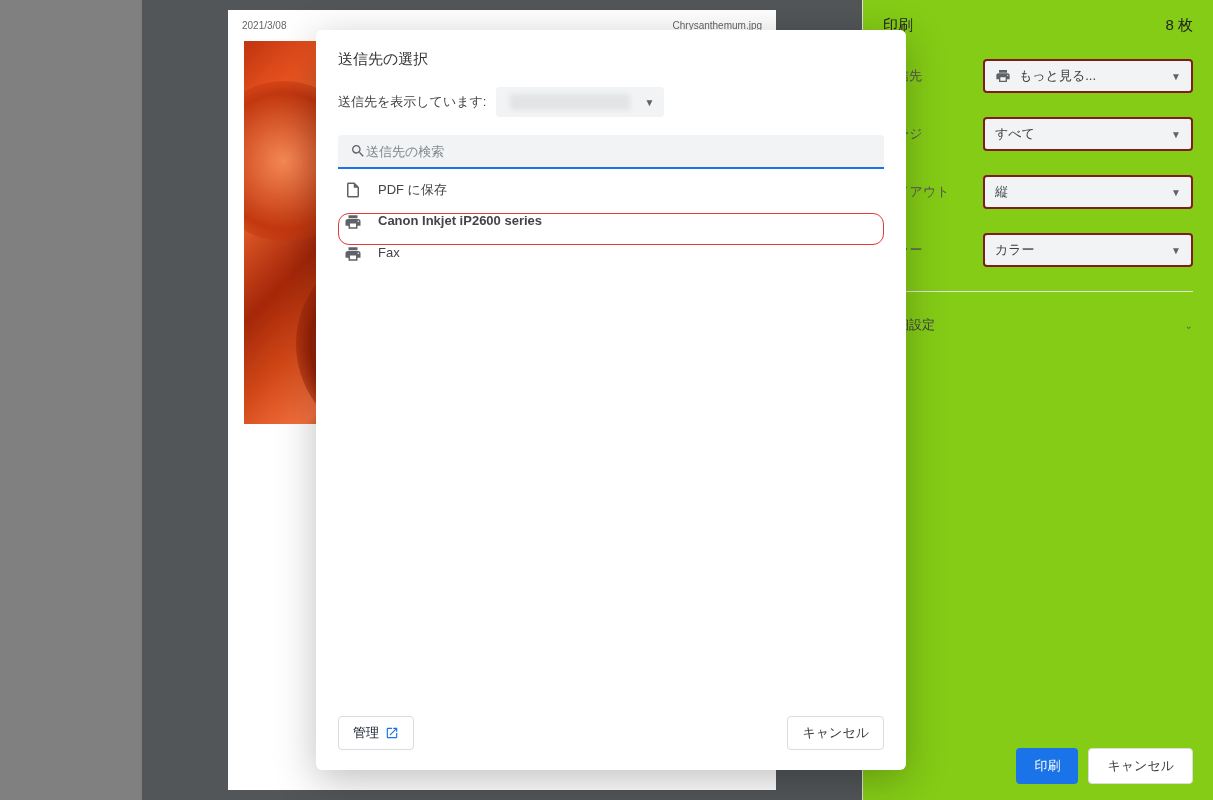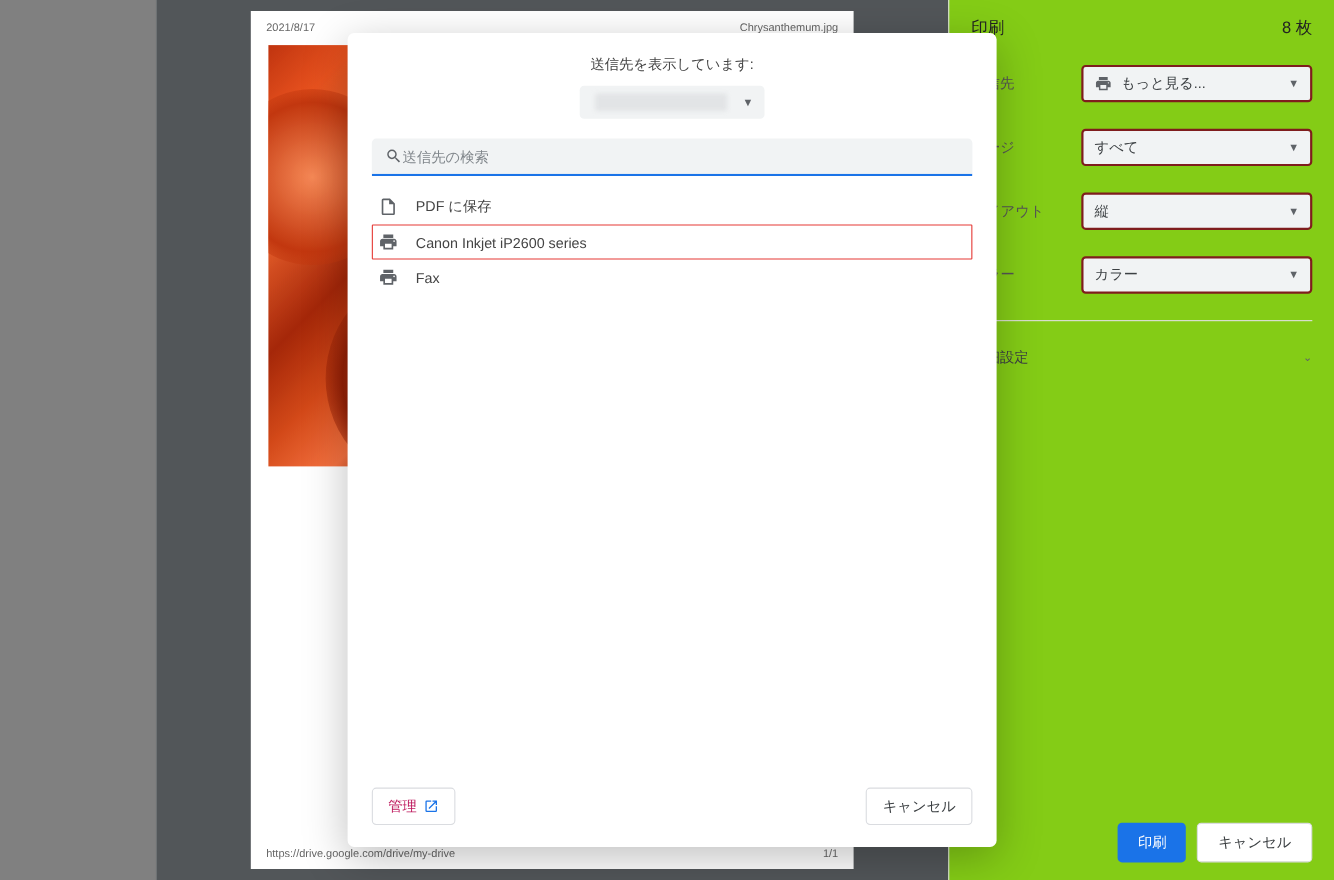--- a/index.html
+++ b/index.html
@@ -55,62 +55,58 @@
   .btn-secondary { background:#fff; color:#3c4043; border:1px solid #dadce0; }
 
   
   .scrim { position:absolute; inset:0; background:rgba(0,0,0,0.0); }
   .modal {
     position:absolute; left:316px; top:30px; width:590px; height:740px;
     background:#fff; border-radius:6px; box-shadow:0 10px 40px rgba(0,0,0,0.25);
     padding:20px 22px; display:flex; flex-direction:column;
   }
   .modal-title { font-size:15px; color:#333; margin-bottom:18px;}
-  .modal-subhead { display:flex; align-items:center; gap:10px; margin-bottom:18px;flex-direction:column;}
+  .modal-subhead { display:flex; align-items:center; gap:10px; margin-bottom:18px;}
   .modal-subhead-label { font-size:13px; color:#444; }
   .account-pill {
     height:30px; padding:0 28px 0 14px; background:#f1f3f4; border-radius:4px;
     display:flex; align-items:center; position:relative; min-width:168px;
   }
   .account-blur { width:120px; height:16px; background:#e2e4e6; border-radius:2px; filter:blur(2px);}
   .account-pill .chev { position:absolute; right:10px; }
   .search-wrap {
     height:34px; background:#f1f3f4; border-radius:4px 4px 0 0; display:flex; align-items:center;
     padding:0 12px; border-bottom:2px solid #1a73e8;
   }
   .search-wrap .mag { color:#5f6368; font-size:15px; }
   .search-input { flex:1; border:none; background:transparent; outline:none; font-size:13px; color:#333;}
   .search-input::placeholder { color:#80868b; }
   .dest-list { margin-top:12px; }
-  .dest-item { display:flex; align-items:center; gap:16px; height:32px; padding:0 6px; font-size:13px; color:#444; cursor:pointer;}
+  .dest-item { display:flex; gap:16px; height:32px; padding:0 6px; font-size:13px; color:#444; cursor:pointer;}
   .dest-item .ico { width:18px; height:18px; color:#5f6368; display:flex; align-items:center; justify-content:center;}
-  .dest-item.highlight { outline:1.5px solid #e53935; outline-offset:-1px; border-radius:1px; }
+  .dest-item.highlight { outline:1.5px solid #e53935; outline-offset:-1px; border-radius:11px;font-weight:bold; }
   .modal-footer { margin-top:auto; padding-top:14px; display:flex; justify-content:space-between; }
-  .btn-outlined { height:34px; padding:0 14px; border:1px solid #dadce0; border-radius:4px; background:#fff; color:#be185d; font-size:13px; display:flex; align-items:center; gap:6px; cursor:pointer;}
+  .btn-outlined { height:34px; padding:0 14px; border:1px solid #dadce0; border-radius:4px; background:#fff; color:#0f172a; font-size:13px; display:flex; align-items:center; gap:6px; cursor:pointer;}
   .btn-outlined.gray { color:#3c4043; }
   .ext-icon { width:14px; height:14px; }
 
   svg { display:block; }
 </style>
 </head>
 <body>
 
 <div class="print-dialog">
 
   <div class="preview-pane">
     <div class="page-sheet">
       <div class="page-header">
-        <span>2021/8/17</span>
+        <span>2021/3/08</span>
         <span>Chrysanthemum.jpg</span>
       </div>
       <div class="page-image"></div>
-      <div class="page-footer">
-        <span>https://drive.google.com/drive/my-drive</span>
-        <span>1/1</span>
-      </div>
     </div>
   </div>
 
   <div class="options-pane">
     <div class="opt-header">
       <span>印刷</span>
       <span>8 枚</span>
     </div>
 
     <div class="opt-row">
@@ -161,20 +157,21 @@
 
     <div class="opt-footer">
       <button class="btn btn-primary">印刷</button>
       <button class="btn btn-secondary">キャンセル</button>
     </div>
   </div>
 </div>
 
 <div class="scrim"></div>
 <div class="modal">
+  <div class="modal-title">送信先の選択</div>
 
   <div class="modal-subhead">
     <span class="modal-subhead-label">送信先を表示しています:</span>
     <div class="account-pill">
       <div class="account-blur"></div>
       <span class="chev">▼</span>
     </div>
   </div>
 
   <div class="search-wrap">

